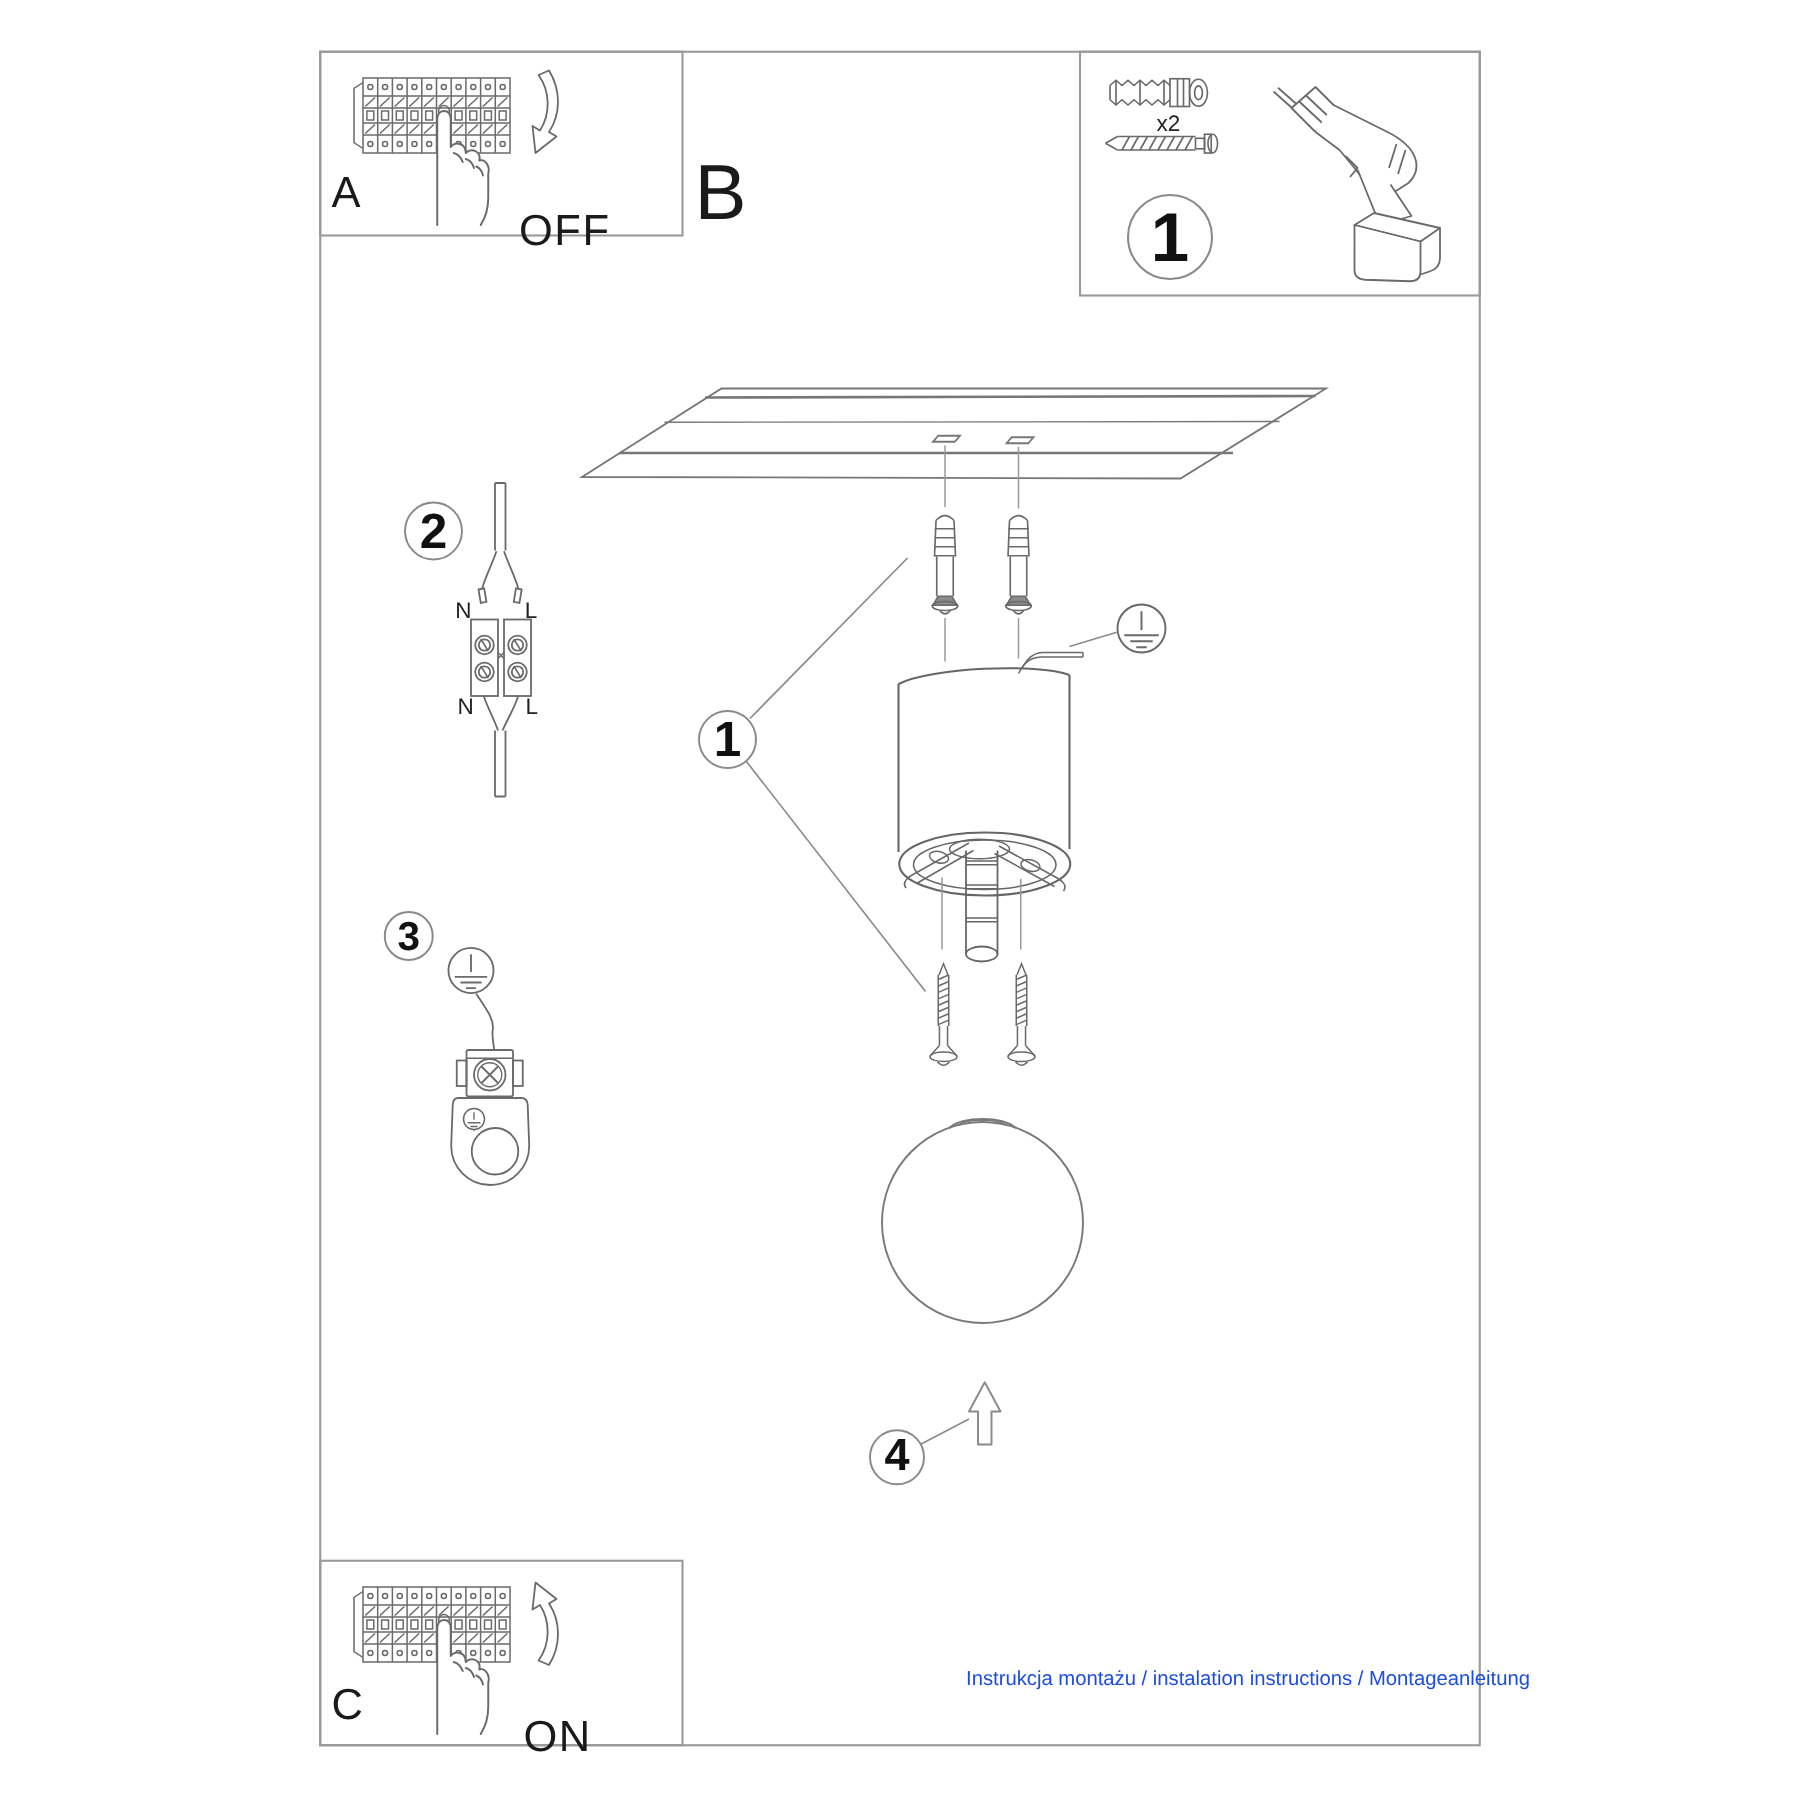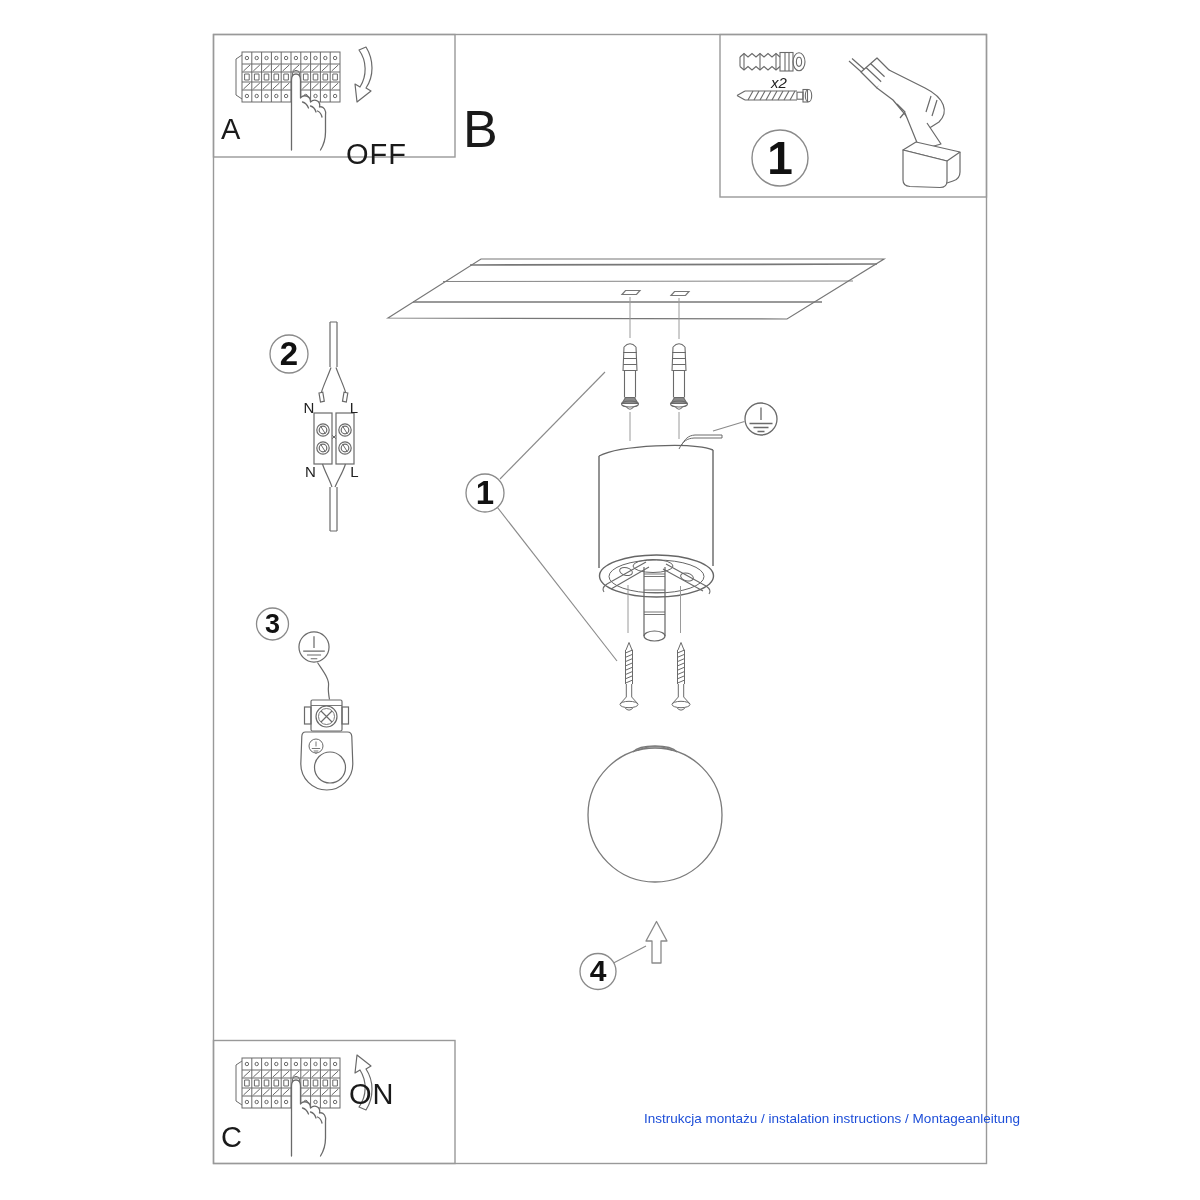--- a/index.html
+++ b/index.html
@@ -3,21 +3,21 @@
 <meta charset="utf-8">
 <style>
   html,body{margin:0;padding:0;background:#fff;}
   .sheet{position:relative;width:1200px;height:1200px;background:#fff;overflow:hidden;
          font-family:"Liberation Sans", sans-serif;color:#161616;}
   .sheet svg{position:absolute;left:0;top:0;}
   .txt{position:absolute;white-space:pre;line-height:1;}
   .letter{font-size:29px;color:#1a1a1a;}
   .biglabel{font-size:52px;color:#1a1a1a;}
   .action{font-size:29px;letter-spacing:1px;color:#1a1a1a;margin-top:32px;}
-  .qty{font-size:15px;font-style:italic;color:#222;}
+  .qty{font-size:15px;color:#222;}
   .nl{font-size:15px;color:#222;width:16px;text-align:center;}
   .circnum{position:absolute;display:flex;align-items:center;justify-content:center;
            font-weight:700;color:#111;}
   .footer{position:absolute;left:600px;top:1111px;font-size:13.5px;line-height:16.5px;color:#1d4ed8;margin-left:44px;}
 </style>
 </head>
 <body>
 
 <div class="sheet">
 
@@ -275,21 +275,21 @@
     <circle cx="316" cy="746" r="7" stroke-width="1"></circle>
     <path d="M316 741.5 V746.5 M311.8 748.5 H320.2 M313.6 751 H318.4 M315.2 753.2 H316.8" stroke-width="0.9"></path>
     <circle cx="330" cy="767.5" r="15.5"></circle>
   </g>
 </svg>
 
 <div class="txt letter" style="left:221px;top:115px;">A</div>
 <div class="txt action" style="left:346px;top:108px;">OFF</div>
 <div class="txt biglabel" style="left:463px;top:103px;">B</div>
 <div class="txt letter" style="left:221px;top:1123px;">C</div>
-<div class="txt action" style="left:349px;top:1048px;">ON</div>
+<div class="txt action" style="left:349px;top:1112px;">ON</div>
 
 <div class="txt qty" style="left:771px;top:75px;">x2</div>
 <div class="circnum" style="left:752px;top:130px;width:56px;height:56px;font-size:46px;">1</div>
 
 <div class="circnum" style="left:465px;top:473px;width:40px;height:40px;font-size:33px;">1</div>
 <div class="circnum" style="left:269px;top:334px;width:40px;height:40px;font-size:33px;">2</div>
 <div class="circnum" style="left:256.5px;top:608px;width:32px;height:32px;font-size:27px;">3</div>
 <div class="circnum" style="left:580px;top:953px;width:36px;height:36px;font-size:30px;">4</div>
 
 <div class="txt nl" style="left:301px;top:400px;">N</div>

